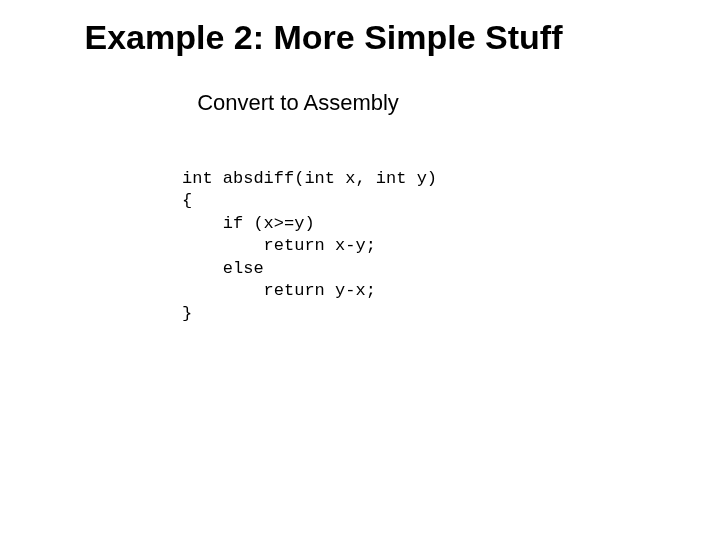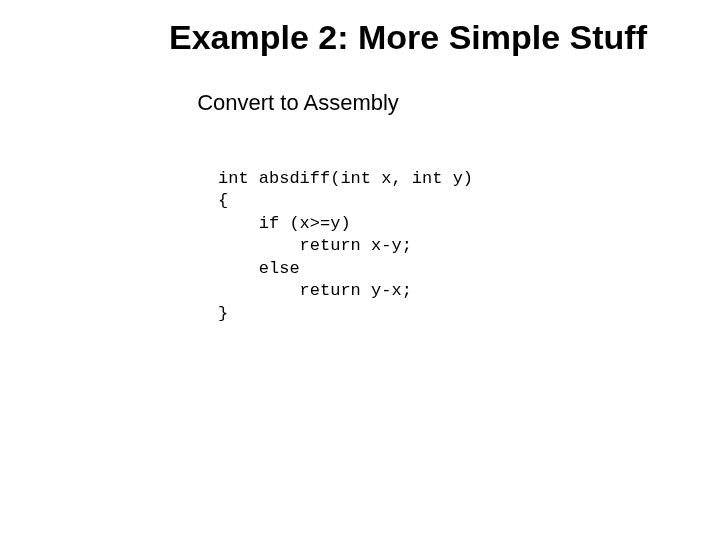--- a/index.html
+++ b/index.html
@@ -15,21 +15,21 @@
     position: relative;
     width: 720px;
     height: 540px;
     box-sizing: border-box;
   }
   .title {
     position: absolute;
     top: 18px;
     left: 0;
     width: 647px;
-    text-align: right;
+    text-align: center;
     font-size: 34px;
     font-weight: bold;
     letter-spacing: 0px;
   }
   .subtitle {
     position: absolute;
     top: 90px;
     left: 0;
     width: 596px;
     text-align: center;
@@ -37,21 +37,20 @@
     font-weight: normal;
   }
   .codeblock {
     position: absolute;
     top: 168px;
     left: 182px;
     font-family: "Lucida Console", Consolas, "Courier New", monospace;
     font-size: 17px;
     line-height: 1.32;
     white-space: pre;
-    margin-left: 36px;
   }
 </style>
 </head>
 <body>
 
 <div class="slide">
   <div class="title">Example 2: More Simple Stuff</div>
   <div class="subtitle">Convert to Assembly</div>
   <div class="codeblock"><span>int absdiff(int x, int y)</span>
 <span>{</span>

